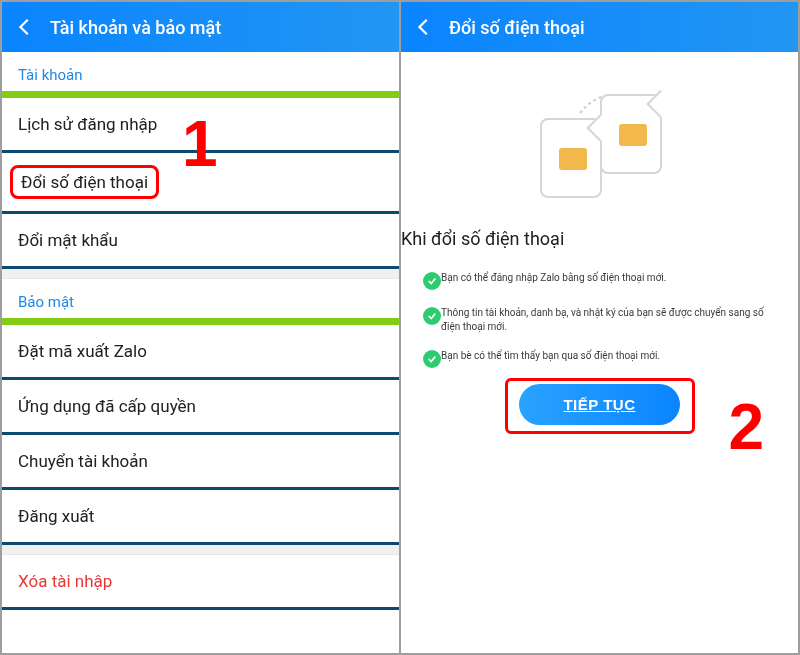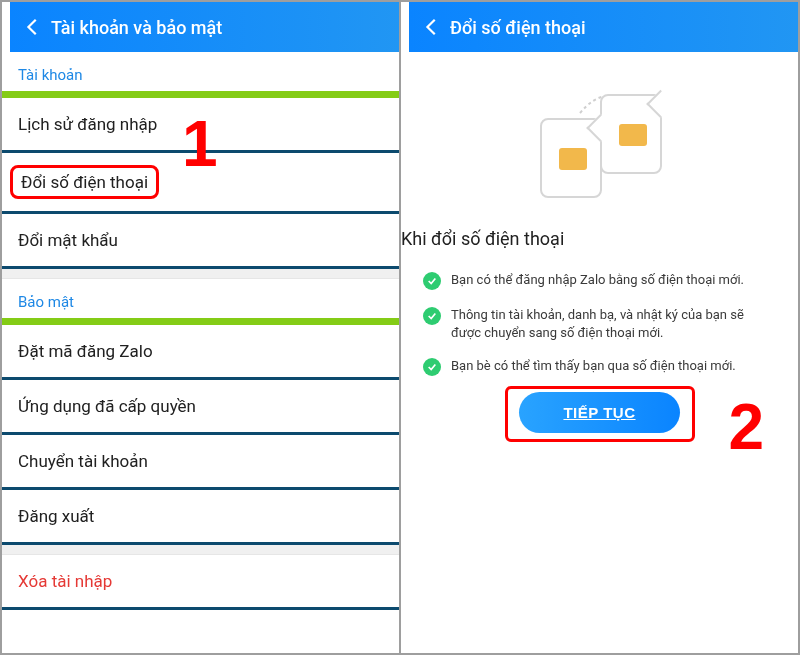--- a/index.html
+++ b/index.html
@@ -25,22 +25,21 @@
     position: relative;
   }
   .screen-left { border-right: 2px solid #9e9e9e; }
   .header {
     background: linear-gradient(90deg, #0a84ff, #2196f3);
     color: #fff;
     height: 50px;
     display: flex;
     align-items: center;
     padding: 0 12px;
-    gap: 7px;
-    margin-left: 8px;
+    gap: 14px;
   }
   .back-arrow {
     width: 22px; height: 22px;
     display:flex; align-items:center; justify-content:center;
   }
   .header-title {
     font-size: 18px;
     font-weight: 500;
   }
   .content {
@@ -113,23 +112,22 @@
   }
   .right-title {
     text-align: left;
     font-size: 18px;
     color: #212121;
     margin-bottom: 22px;
   }
   .bullets { padding: 0 22px; }
   .bullet {
     display: flex;
-    gap: 10px;
     margin-bottom: 16px;
-    font-size: 13px;
+    font-size: 10px;
     color: #3a3a3a;
     line-height: 1.35;
   }
   .check {
     flex-shrink:0;
     width: 18px; height: 18px;
     border-radius: 50%;
     background: #2ecc71;
     display:flex; align-items:center; justify-content:center;
     margin-top: 1px;
@@ -183,21 +181,21 @@
     </div>
     <div class="content">
       <div class="section-label">Tài khoản</div>
       <div class="menu-item">Lịch sử đăng nhập</div>
       <div class="menu-item">
         <span class="highlight-box"><span>Đổi số điện thoại</span></span>
       </div>
       <div class="menu-item">Đổi mật khẩu</div>
       <div class="sep"></div>
       <div class="section-label">Bảo mật</div>
-      <div class="menu-item">Đặt mã đăng Zalo</div>
+      <div class="menu-item">Đặt mã xuất Zalo</div>
       <div class="menu-item">Ứng dụng đã cấp quyền</div>
       <div class="menu-item">Chuyển tài khoản</div>
       <div class="menu-item">Đăng xuất</div>
       <div class="sep"></div>
       <div class="menu-item danger">Xóa tài nhập</div>
     </div>
     <div class="step-num step1">1</div>
   </div>
 
   <div class="screen">

